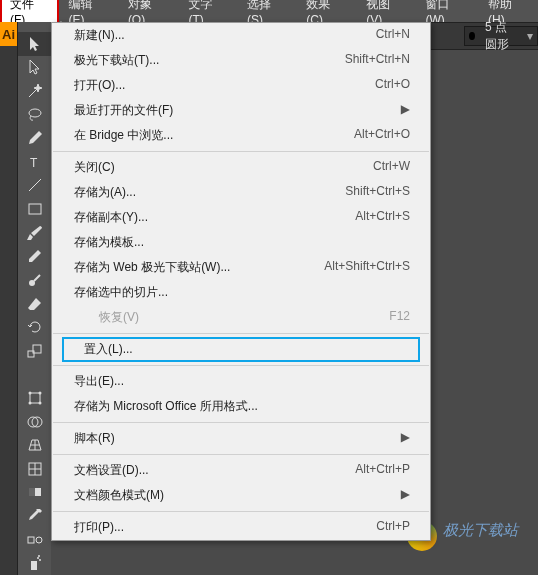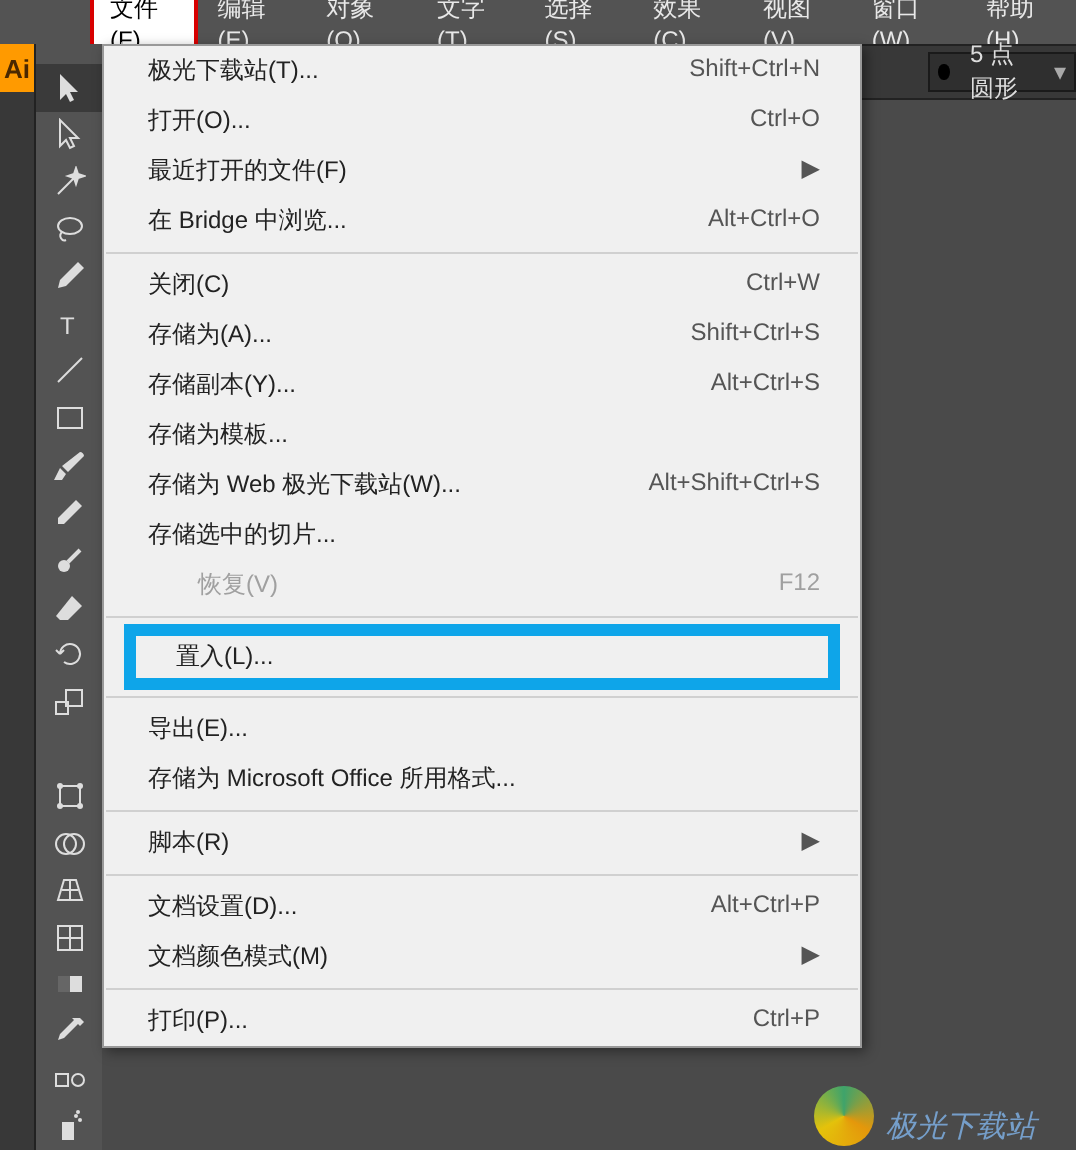--- a/index.html
+++ b/index.html
@@ -1,42 +1,42 @@
 <!DOCTYPE html>
 <html><head>
 <meta charset="utf-8">
 <style>
 * { margin: 0; padding: 0; box-sizing: border-box; font-family: "Microsoft YaHei", SimSun, sans-serif; font-size: 12px; }
 body { background: #4a4a4a; width: 538px; height: 575px; overflow: hidden; position: relative; }
-.menubar { height: 22px; background: #535353; display: flex; align-items: center; padding-left: 45px; }
+.menubar { height: 22px; background: #535353; display: flex; align-items: center; }
 .menubar-item { color: #e8e8e8; padding: 3px 10px; cursor: pointer; }
 .menubar-item.active { background: #fff; color: #000; border: 2px solid #d80000; padding: 1px 8px; }
 .toolbar { height: 28px; background: #383838; display: flex; align-items: center; padding-left: 4px; border-top: 1px solid #222; border-bottom: 1px solid #222; }
 .toolbar-label { color: #ccc; margin-right: 10px; }
 .stroke-select { margin-left: 380px; display: flex; align-items: center; background: #2f2f2f; border: 1px solid #1a1a1a; height: 20px; }
 .stroke-dot { width: 8px; height: 8px; background: #000; border-radius: 50%; margin: 0 4px; }
 .stroke-text { color: #ddd; padding: 0 6px; }
 .stroke-arrow { color: #aaa; padding: 0 4px; }
 .main { position: absolute; top: 22px; left: 0; right: 0; bottom: 0; display: flex; }
 .tool-rail { width: 18px; background: #383838; border-right: 1px solid #222; }
 .tool-panel { width: 33px; background: #535353; display: flex; flex-direction: column; padding-top: 10px; }
 .tool-icon { height: 25px; display: flex; align-items: center; justify-content: center; color: #ddd; cursor: pointer; position: relative; }
 .tool-icon svg { width: 16px; height: 16px; }
 .tool-icon.sel { background: #3a3a3a; }
 .ai-logo { background: #ff9a00; color: #4a2800; font-weight: bold; font-size: 13px; height: 24px; display: flex; align-items: center; justify-content: center; margin-bottom: 1px; }
 .dropdown { position: absolute; top: 22px; left: 51px; width: 380px; background: #f0f0f0; border: 1px solid #999; box-shadow: 2px 2px 6px rgba(0,0,0,0.4); z-index: 100; }
 .menu-item { display: flex; justify-content: space-between; padding: 4px 20px 4px 22px; cursor: pointer; color: #222; }
 .menu-item.disabled { color: #a0a0a0; cursor: default; padding-left: 47px; }
-.menu-item.highlighted { border: 6px solid #0ea5e9; padding: 2px 18px 2px 20px; margin: 2px 10px; }
+.menu-item.highlighted { border: 2px solid #0ea5e9; padding: 2px 18px 2px 20px; margin: 2px 10px; }
 .menu-sep { height: 1px; background: #d0d0d0; margin: 3px 1px; }
 .menu-shortcut { color: #555; }
 .menu-item.disabled .menu-shortcut { color: #a0a0a0; }
 .menu-arrow { color: #555; }
 .canvas { flex: 1; background: #4a4a4a; position: relative; }
-.watermark { position: absolute; bottom: 2px; right: 20px; display: flex; align-items: flex-end; gap: 6px; }
+.watermark { position: absolute; bottom: 24px; right: 20px; display: flex; align-items: flex-start; gap: 6px; }
 .watermark-logo { width: 30px; height: 30px; border-radius: 50%; background: conic-gradient(#3cb371, #ffa500, #ffd700, #3cb371); opacity: 0.85; }
 .watermark-text { color: #7aa8d8; font-size: 15px; font-style: italic; opacity:0.9; }
 </style>
 </head>
 <body>
 
 <div class="menubar">
     <div class="menubar-item active">文件(F)</div>
     <div class="menubar-item">编辑(E)</div>
     <div class="menubar-item">对象(O)</div>
@@ -194,20 +194,24 @@
     </div>
     <div class="watermark">
       <div class="watermark-logo"></div>
       <div class="watermark-text">极光下载站</div>
     </div>
   </div>
 </div>
 
 <div class="dropdown">
     <div class="menu-item">
+      <span>新建(N)...</span>
+      <span class="menu-shortcut">Ctrl+N</span>
+    </div>
+    <div class="menu-item">
       <span>极光下载站(T)...</span>
       <span class="menu-shortcut">Shift+Ctrl+N</span>
     </div>
     <div class="menu-item">
       <span>打开(O)...</span>
       <span class="menu-shortcut">Ctrl+O</span>
     </div>
     <div class="menu-item">
       <span>最近打开的文件(F)</span>
       <span class="menu-arrow">▶</span>

